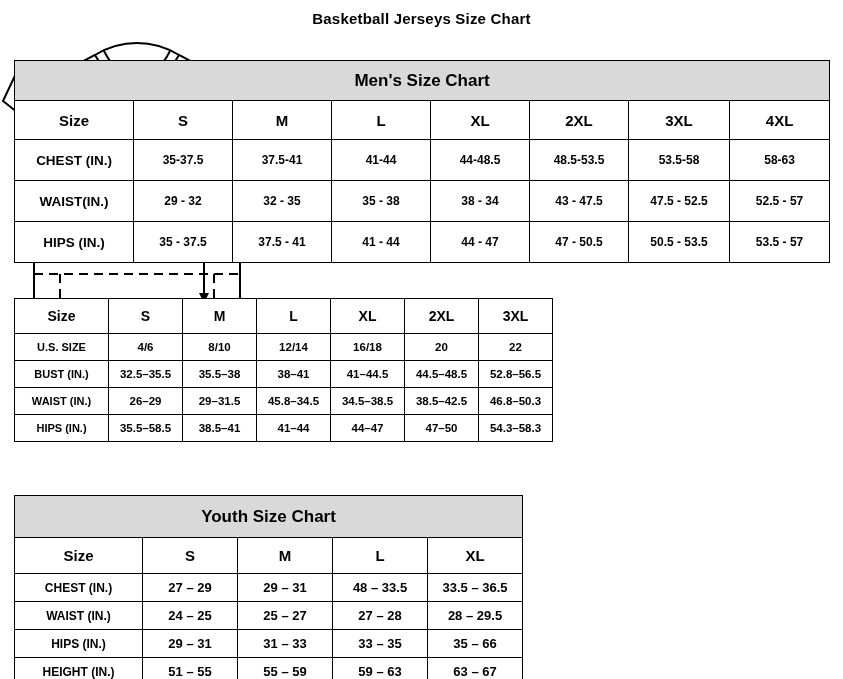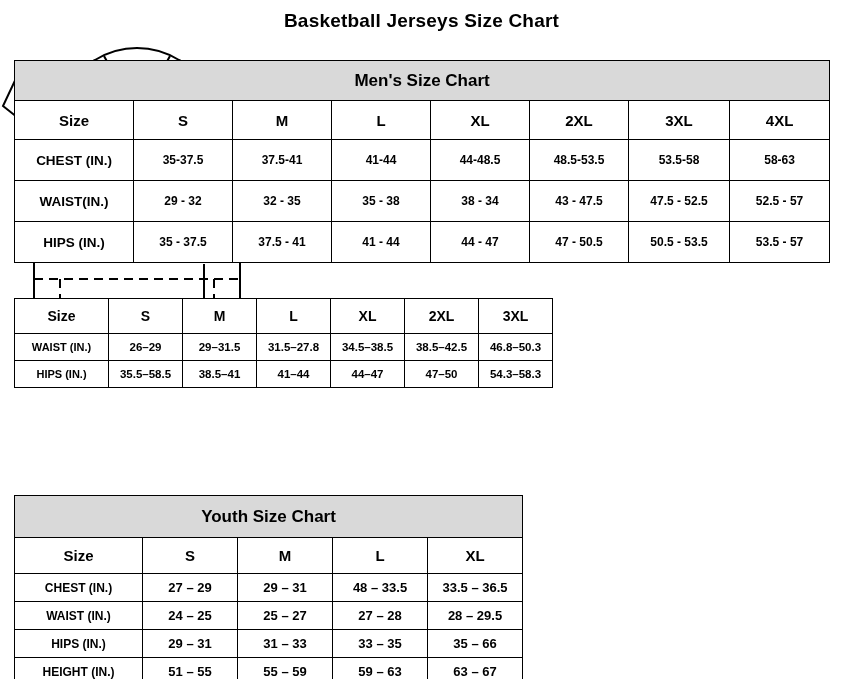--- a/index.html
+++ b/index.html
@@ -10,21 +10,21 @@
   body {
     width: 843px;
     height: 679px;
     font-family: "Liberation Sans", sans-serif;
     color: #000000;
     position: relative;
     overflow: hidden;
   }
   #page-title {
     text-align: center;
-    font-size: 19px;
+    font-size: 15px;
     font-weight: bold;
     margin: 10px 0 0 0;
     padding: 0;
     letter-spacing: 0.2px;
   }
   .chart-block {
     position: absolute;
   }
   table.size-table {
     border-collapse: collapse;
@@ -161,24 +161,42 @@
       <tr>
         <th>Size</th>
         <th>S</th>
         <th>M</th>
         <th>L</th>
         <th>XL</th>
         <th>2XL</th>
         <th>3XL</th>
       </tr>
       <tr>
+        <td class="rowhead">U.S.  SIZE</td>
+        <td>4/6</td>
+        <td>8/10</td>
+        <td>12/14</td>
+        <td>16/18</td>
+        <td>20</td>
+        <td>22</td>
+      </tr>
+      <tr>
+        <td class="rowhead">BUST  (IN.)</td>
+        <td>32.5–35.5</td>
+        <td>35.5–38</td>
+        <td>38–41</td>
+        <td>41–44.5</td>
+        <td>44.5–48.5</td>
+        <td>52.8–56.5</td>
+      </tr>
+      <tr>
         <td class="rowhead">WAIST  (IN.)</td>
         <td>26–29</td>
         <td>29–31.5</td>
-        <td>31.5–27.8</td>
+        <td>45.8–34.5</td>
         <td>34.5–38.5</td>
         <td>38.5–42.5</td>
         <td>46.8–50.3</td>
       </tr>
       <tr>
         <td class="rowhead">HIPS  (IN.)</td>
         <td>35.5–58.5</td>
         <td>38.5–41</td>
         <td>41–44</td>
         <td>44–47</td>

